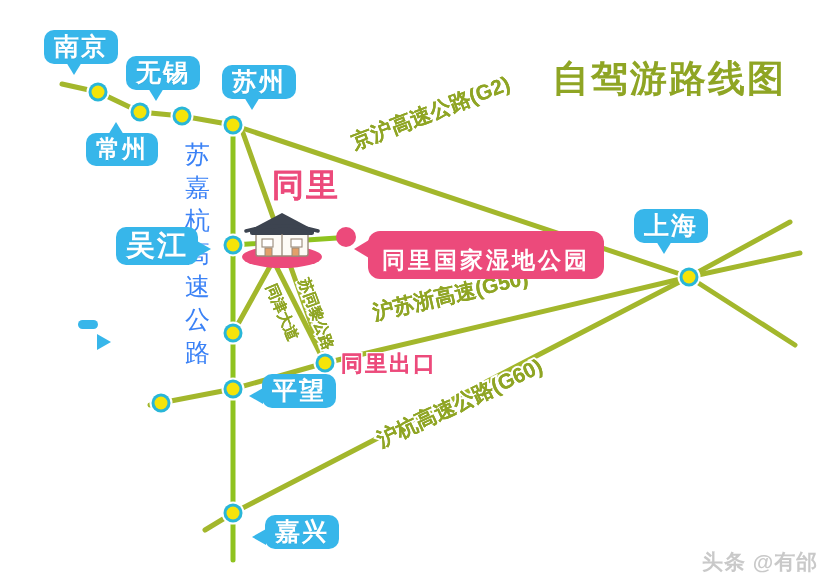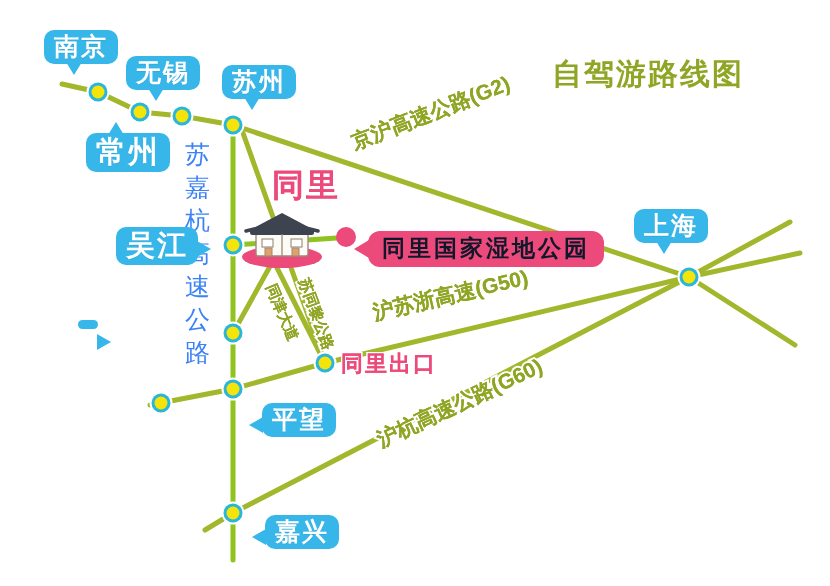--- a/index.html
+++ b/index.html
@@ -55,26 +55,26 @@
   .tail-up{
     border-width:0 8px 13px 8px;
     border-color:transparent transparent #37b6ea transparent;
     top:-11px;
   }
 
   
   .park-banner{
     position:absolute;
     background:#ec4a7b;
-    color:#0f172a;
+    color:#ffffff;
     border-radius:12px;
     font-weight:bold;
     letter-spacing:3px;
     white-space:nowrap;
-    padding:6px 14px 7px 14px;
+    padding:18px 14px 7px 14px;
     line-height:1;
     z-index:32;
   }
   .park-banner .tail{
     position:absolute;
     width:0;height:0;
     border-style:solid;
     border-width:9px 15px 9px 0;
     border-color:transparent #ec4a7b transparent transparent;
     left:-14px;top:9px;
@@ -259,30 +259,30 @@
       <line x1="42" y1="29" x2="42" y2="51" stroke="#9a8b7a" stroke-width="1.3"></line>
       <rect x="22" y="34" width="11" height="8" fill="#ffffff" stroke="#9a8b7a" stroke-width="1.1"></rect>
       <rect x="51" y="34" width="11" height="8" fill="#ffffff" stroke="#9a8b7a" stroke-width="1.1"></rect>
       <rect x="25" y="43" width="7" height="8" fill="#e2a06a" stroke="#9a8b7a" stroke-width="1"></rect>
       <rect x="52" y="43" width="7" height="8" fill="#e2a06a" stroke="#9a8b7a" stroke-width="1"></rect>
     </svg>
   </div>
 
   <div class="park-dot" id="park-dot" style="left: 336px; top: 227px;"></div>
 
-  <div class="map-title" style="left:552px;top:54px;font-size:30px;">自驾游路线图</div>
+  <div class="map-title" style="left:552px;top:54px;font-size:37px;">自驾游路线图</div>
 
   <div id="city-layer">
       <div class="city-label" style="left: 44px; top: 30px; font-size: 25px;"><span>南京</span><span class="tail tail-down" style="left: 22px;"></span></div>
       <div class="city-label" style="left: 126px; top: 56px; font-size: 25px;"><span>无锡</span><span class="tail tail-down" style="left: 22px;"></span></div>
-      <div class="city-label" style="left: 86px; top: 133px; font-size: 30px;"><span>常州</span><span class="tail tail-up" style="left: 22px;"></span></div>
+      <div class="city-label" style="left: 86px; top: 133px; font-size: 24px;"><span>常州</span><span class="tail tail-up" style="left: 22px;"></span></div>
       <div class="city-label" style="left: 222px; top: 65px; font-size: 25px;"><span>苏州</span><span class="tail tail-down" style="left: 22px;"></span></div>
       <div class="city-label" style="left: 116px; top: 227px; font-size: 29px;"><span>吴江</span><span class="tail tail-right" style="top: 14px;"></span></div>
       <div class="city-label" style="left: 78px; top: 320px; font-size: 25px;"><span class="tail tail-right" style="top: 14px;"></span></div>
-      <div class="city-label" style="left: 262px; top: 403px; font-size: 25px;"><span>平望</span><span class="tail tail-left" style="top: 14px;"></span></div>
+      <div class="city-label" style="left: 262px; top: 374px; font-size: 25px;"><span>平望</span><span class="tail tail-left" style="top: 14px;"></span></div>
       <div class="city-label" style="left: 265px; top: 515px; font-size: 25px;"><span>嘉兴</span><span class="tail tail-left" style="top: 14px;"></span></div>
       <div class="city-label" style="left: 634px; top: 209px; font-size: 25px; text-align: right;"><span>上海</span><span class="tail tail-down" style="left: 22px;"></span></div>
     </div>
 
   <div id="road-layer">
       <div class="road-text" style="left: 352px; top: 132px; font-size: 21px; transform: rotate(-21deg); transform-origin: left center;">京沪高速公路(G2)</div>
       <div class="road-text-top" style="left: 352px; top: 132px; font-size: 21px; transform: rotate(-21deg); transform-origin: left center;">京沪高速公路(G2)</div>
       <div class="road-text" style="left: 373px; top: 302px; font-size: 21px; transform: rotate(-13deg); transform-origin: left center;">沪苏浙高速(G50)</div>
       <div class="road-text-top" style="left: 373px; top: 302px; font-size: 21px; transform: rotate(-13deg); transform-origin: left center;">沪苏浙高速(G50)</div>
       <div class="road-text" style="left: 378px; top: 430px; font-size: 21px; transform: rotate(-25deg); transform-origin: left center;">沪杭高速公路(G60)</div>
@@ -296,13 +296,14 @@
   <div class="vert-road-text" id="vert-road" style="font-size: 25px; left: 185px; top: 138px;">苏嘉杭高速公路</div>
 
   <div id="poi-layer">
       <div class="pink-text" style="left: 272px; top: 169px; font-size: 32px;">同里</div>
       <div class="pink-text-top" style="left: 272px; top: 169px; font-size: 32px;">同里</div>
       <div class="park-banner" style="left: 368px; top: 231px; font-size: 23px;"><span>同里国家湿地公园</span><span class="tail"></span></div>
       <div class="pink-text" style="left: 341px; top: 353px; font-size: 22px;">同里出口</div>
       <div class="pink-text-top" style="left: 341px; top: 353px; font-size: 22px;">同里出口</div>
     </div>
 
+  <div class="watermark" style="left:702px;top:548px;font-size:21px;">头条 @有邰</div>
 </div>
 
 </body></html>

